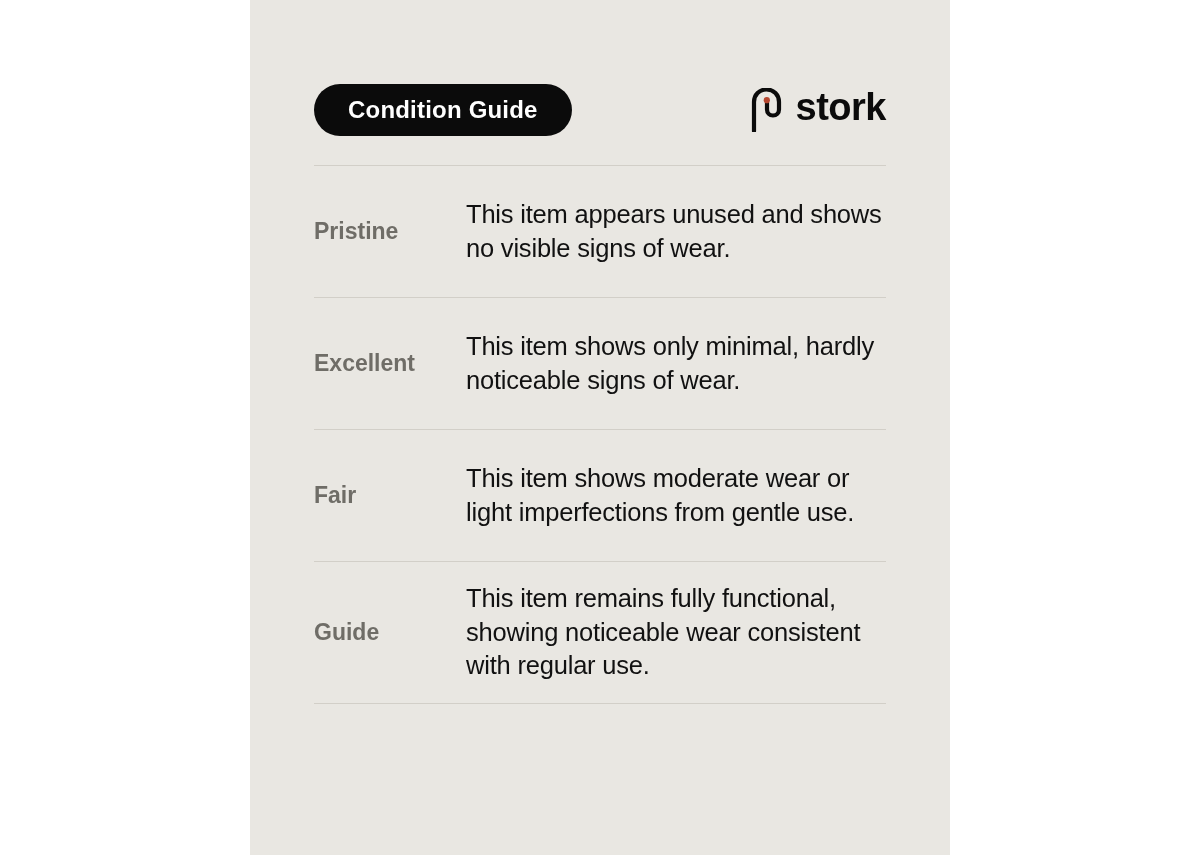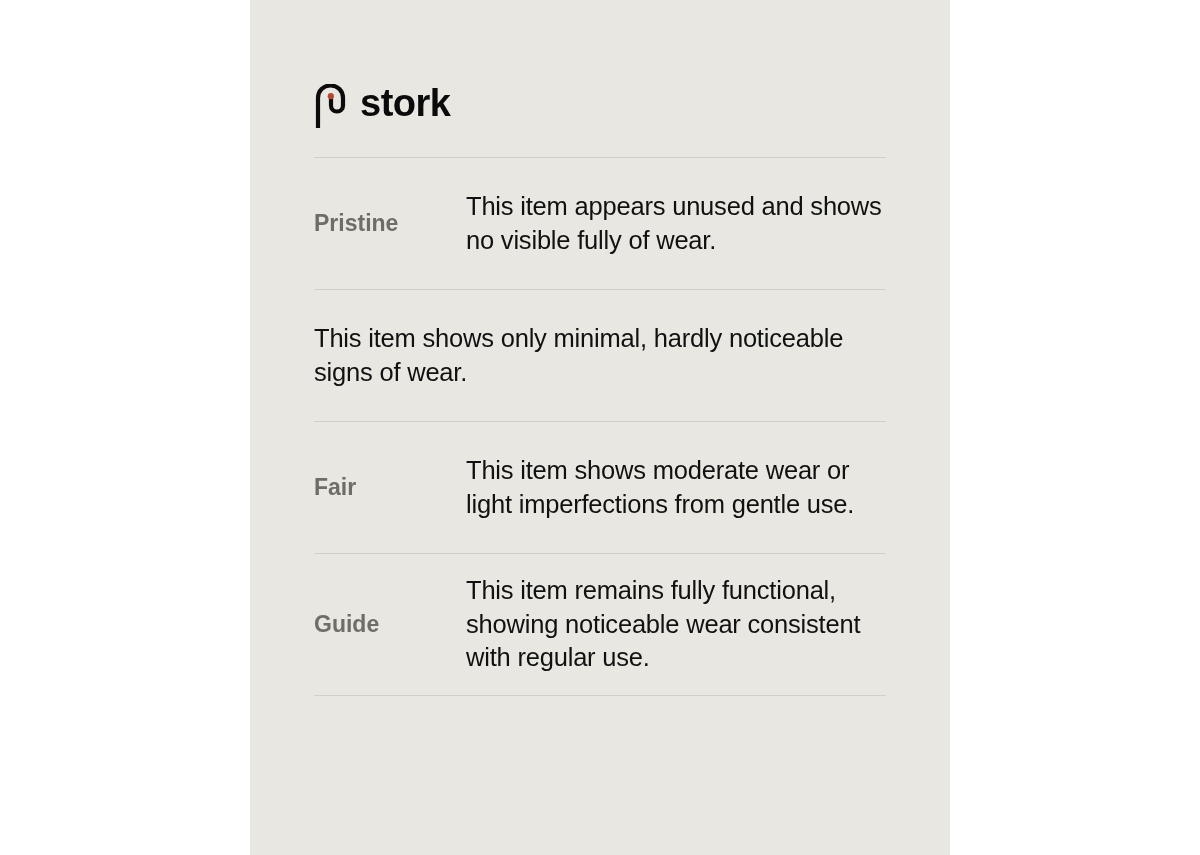--- a/index.html
+++ b/index.html
@@ -94,40 +94,42 @@
     letter-spacing: -0.2px;
   }
 </style>
 </head>
 <body>
 
 <div class="page">
   <div class="card">
 
     <div class="header">
+      <div class="pill">Condition Guide</div>
 
       <div class="brand">
         <span class="brand-mark">
           <svg viewBox="0 0 34 44" width="34" height="44" xmlns="http://www.w3.org/2000/svg" aria-hidden="true">
             <path d="M4 43 L4 14 C4 6.8 9.3 1.5 16.5 1.5 C23.7 1.5 29 6.8 29 14 L29 21.5 C29 25 26.5 27.5 23 27.5 C19.5 27.5 17 25 17 21.5 L17 14" fill="none" stroke="#0b0b0b" stroke-width="4.2" stroke-linecap="round" stroke-linejoin="round"></path>
             <circle cx="16.8" cy="12.2" r="3.1" fill="#b5462f"></circle>
           </svg>
         </span>
         <span class="brand-name">stork</span>
       </div>
     </div>
 
     <div class="table">
 
       <div class="row">
         <div class="row-label">Pristine</div>
-        <div class="row-desc">This item appears unused and shows no visible fully of wear.</div>
+        <div class="row-desc">This item appears unused and shows no visible signs of wear.</div>
       </div>
 
       <div class="row">
+        <div class="row-label">Excellent</div>
         <div class="row-desc">This item shows only minimal, hardly noticeable signs of wear.</div>
       </div>
 
       <div class="row">
         <div class="row-label">Fair</div>
         <div class="row-desc">This item shows moderate wear or light imperfections from gentle use.</div>
       </div>
 
       <div class="row">
         <div class="row-label">Guide</div>

